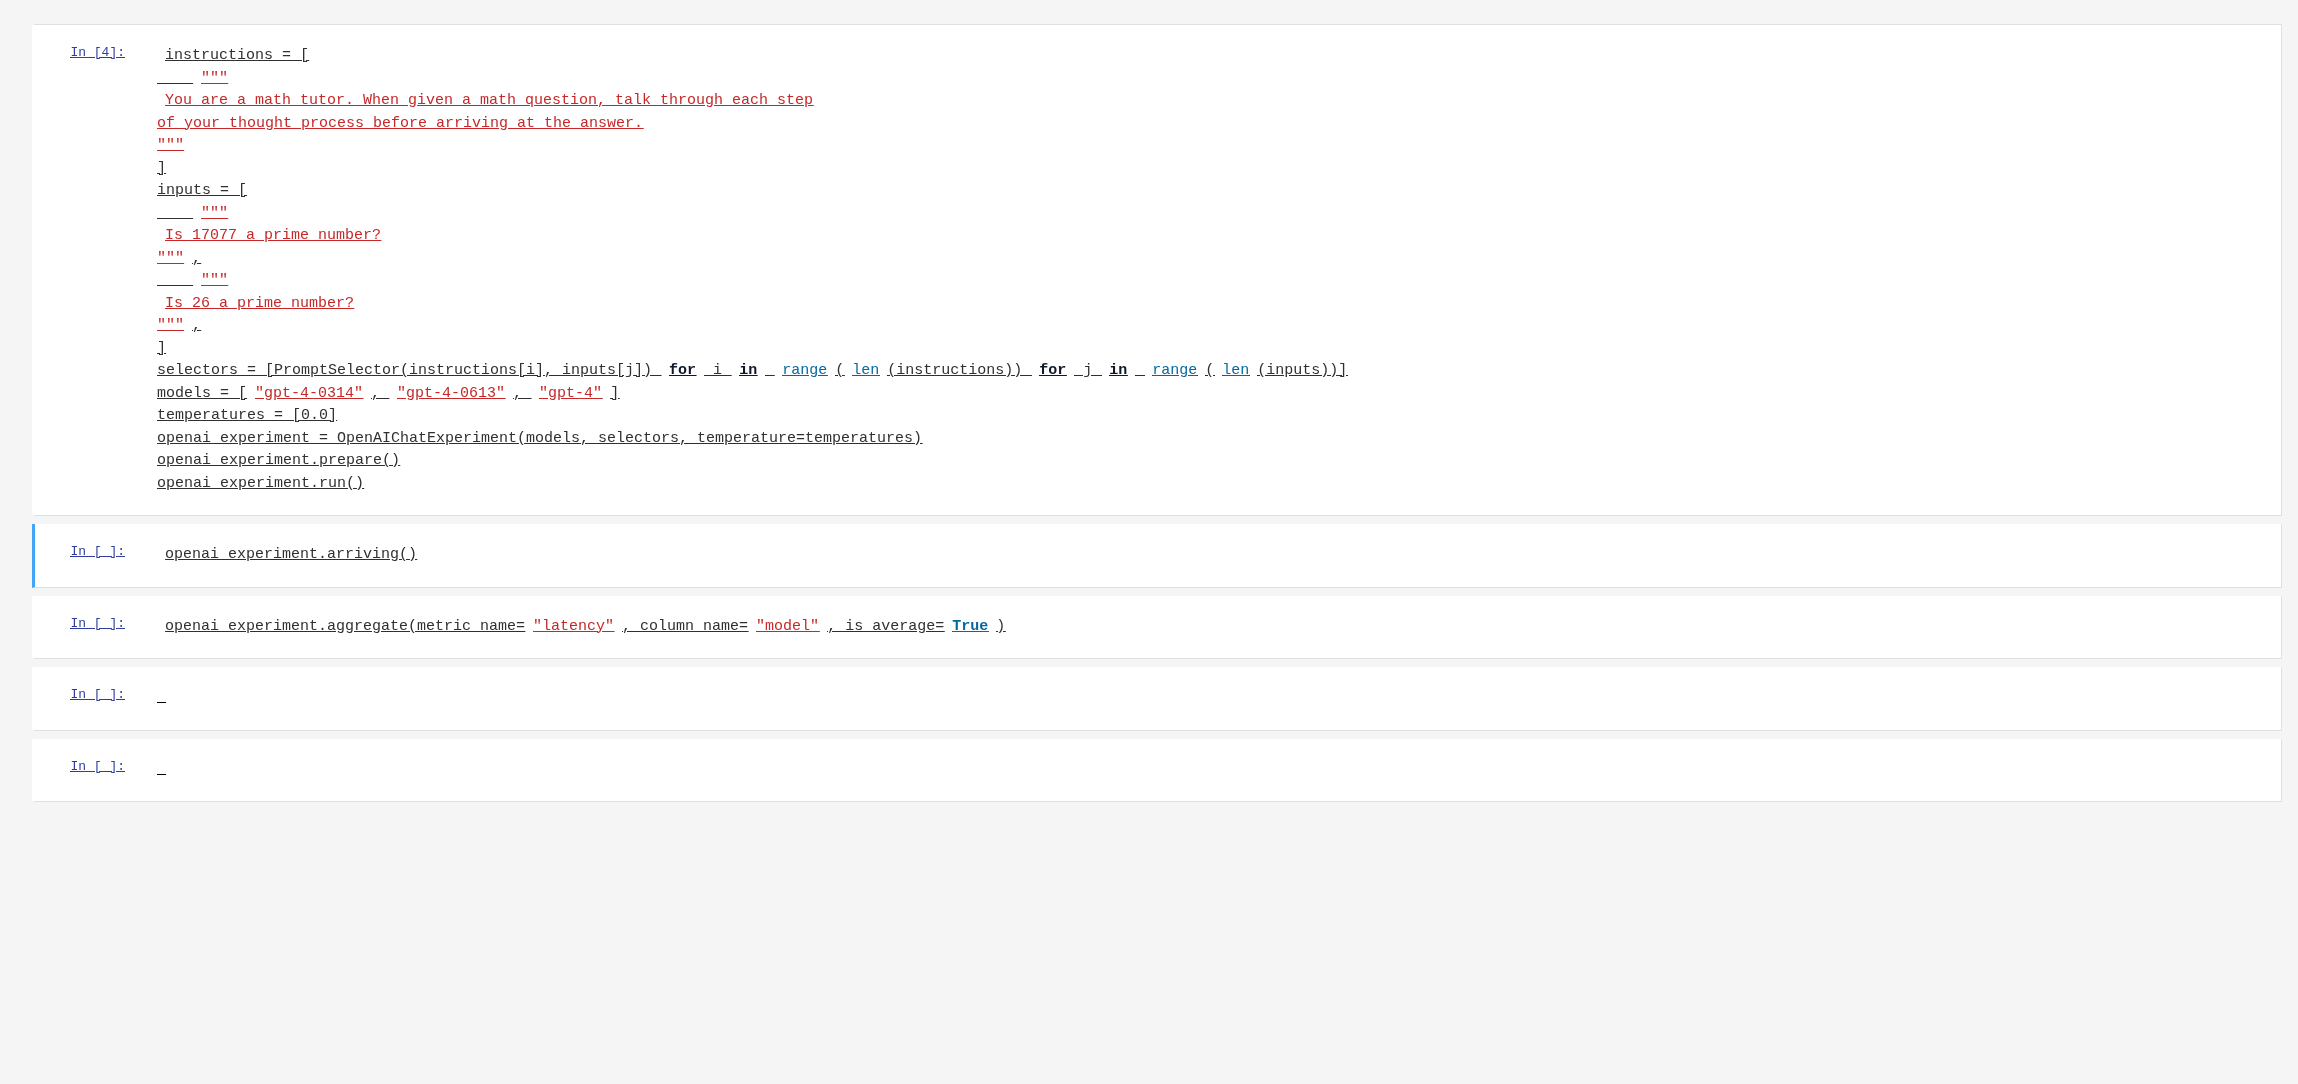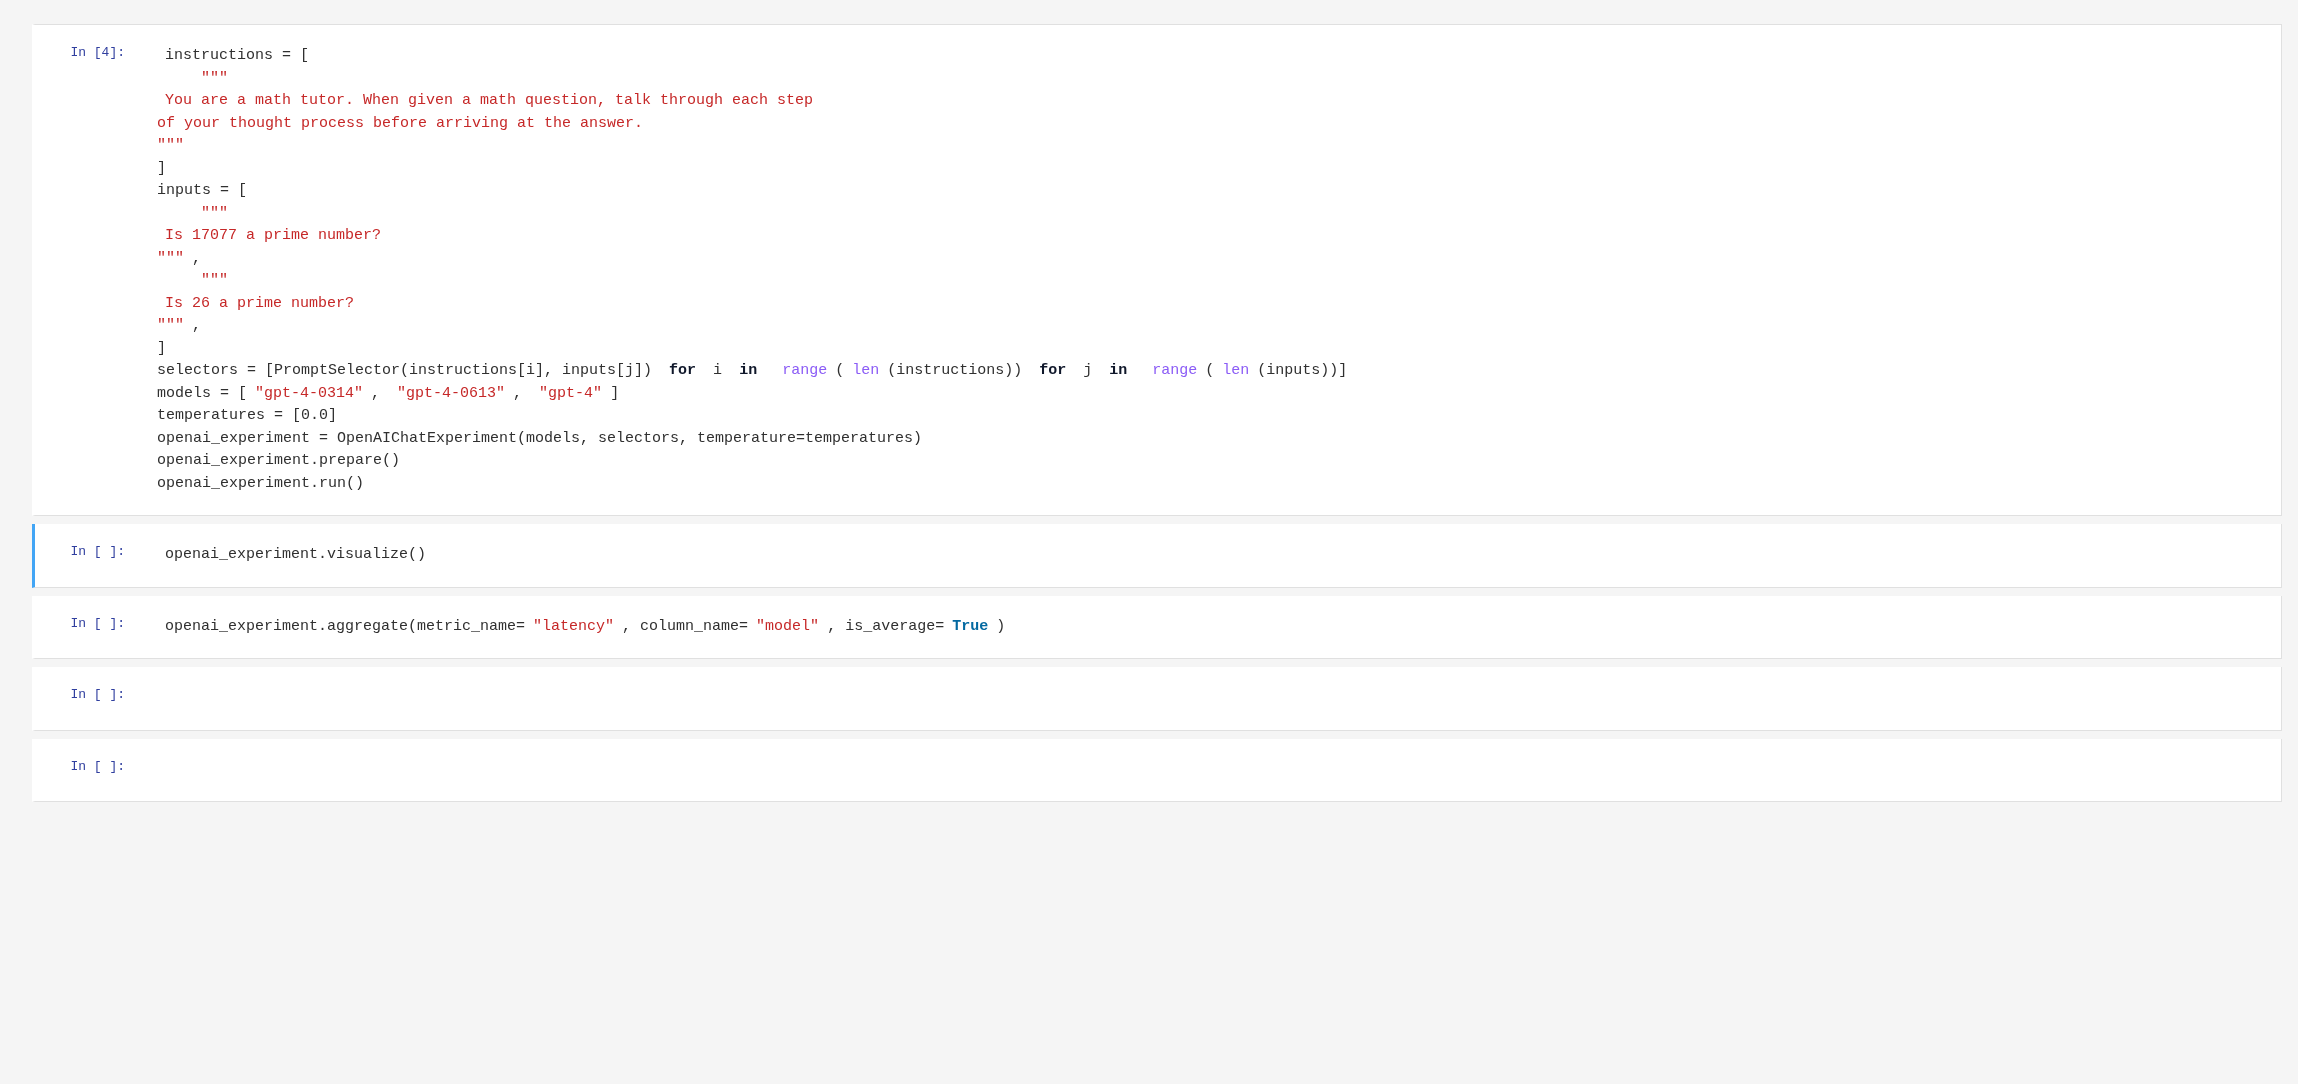--- a/index.html
+++ b/index.html
@@ -1,15 +1,15 @@
 <!DOCTYPE html>
 <html><head>
   <meta charset="utf-8">
   <style>
-    * { margin: 8px; padding: 0; box-sizing: border-box; }
+    * { margin: 8px; padding: 0; box-sizing: border-box; text-decoration: underline; }
     body {
       background: #f5f5f5;
       font-family: 'Courier New', Courier, monospace;
       font-size: 15px;
     }
     .notebook {
       background: #f5f5f5;
       padding: 0;
       width: 100%;
     }
@@ -44,21 +44,21 @@
       flex: 1;
       padding: 12px 12px 12px 8px;
       line-height: 1.5;
       white-space: pre;
       overflow-x: auto;
     }
     
     .c-default { color: #303030; }
     .c-string { color: #c62828; }
     .c-keyword { color: #0f172a; font-weight: bold; }
-    .c-builtin { color: #8b5cf6; }
+    .c-builtin { color: #0369a1; }
     .c-param-value-green { color: #0369a1; font-weight: bold; }
     .c-param-value-red { color: #c62828; }
   </style>
 </head>
 <body>
 
 <div class="notebook">
 
   <div class="cell inactive">
     <div class="cell-prompt">In [4]:</div>
@@ -79,21 +79,21 @@
 selectors = [PromptSelector(instructions[i], inputs[j]) <span class="c-keyword">for</span> i <span class="c-keyword">in</span> <span class="c-builtin">range</span>(<span class="c-builtin">len</span>(instructions)) <span class="c-keyword">for</span> j <span class="c-keyword">in</span> <span class="c-builtin">range</span>(<span class="c-builtin">len</span>(inputs))]
 models = [<span class="c-string">"gpt-4-0314"</span>, <span class="c-string">"gpt-4-0613"</span>, <span class="c-string">"gpt-4"</span>]
 temperatures = [0.0]
 openai_experiment = OpenAIChatExperiment(models, selectors, temperature=temperatures)
 openai_experiment.prepare()
 openai_experiment.run()</span></div>
   </div>
 
   <div class="cell active">
     <div class="cell-prompt">In [ ]:</div>
-    <div class="cell-content"><span class="c-default">openai_experiment.visualize()</span></div>
+    <div class="cell-content"><span class="c-default">openai_experiment.arriving()</span></div>
   </div>
 
   <div class="cell inactive">
     <div class="cell-prompt">In [ ]:</div>
     <div class="cell-content"><span class="c-default">openai_experiment.aggregate(metric_name=<span class="c-param-value-red">"latency"</span>, column_name=<span class="c-param-value-red">"model"</span>, is_average=<span class="c-param-value-green">True</span>)</span></div>
   </div>
 
   <div class="cell inactive">
     <div class="cell-prompt">In [ ]:</div>
     <div class="cell-content"> </div>

